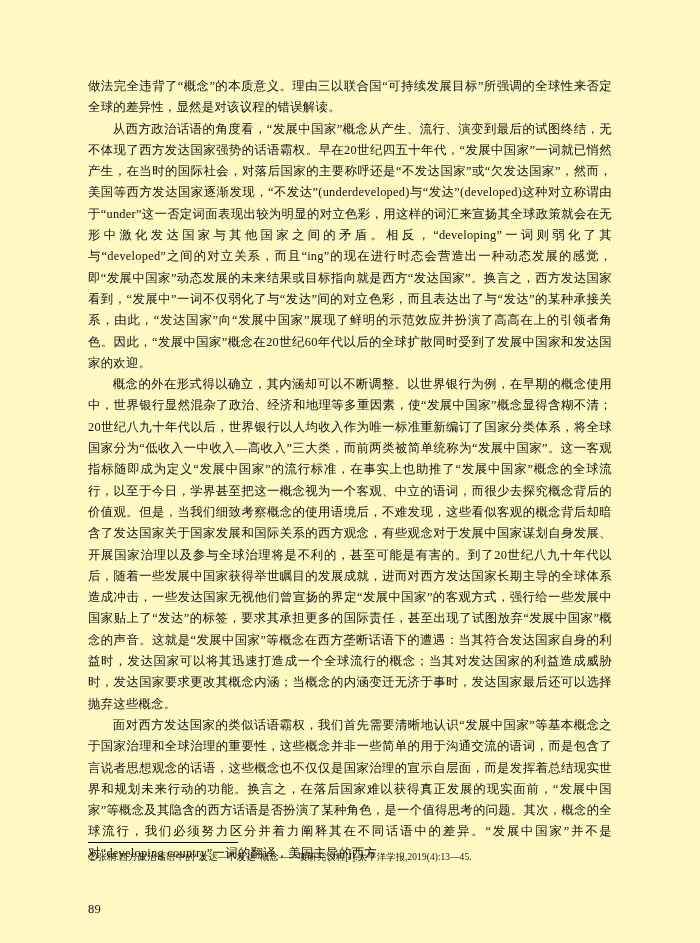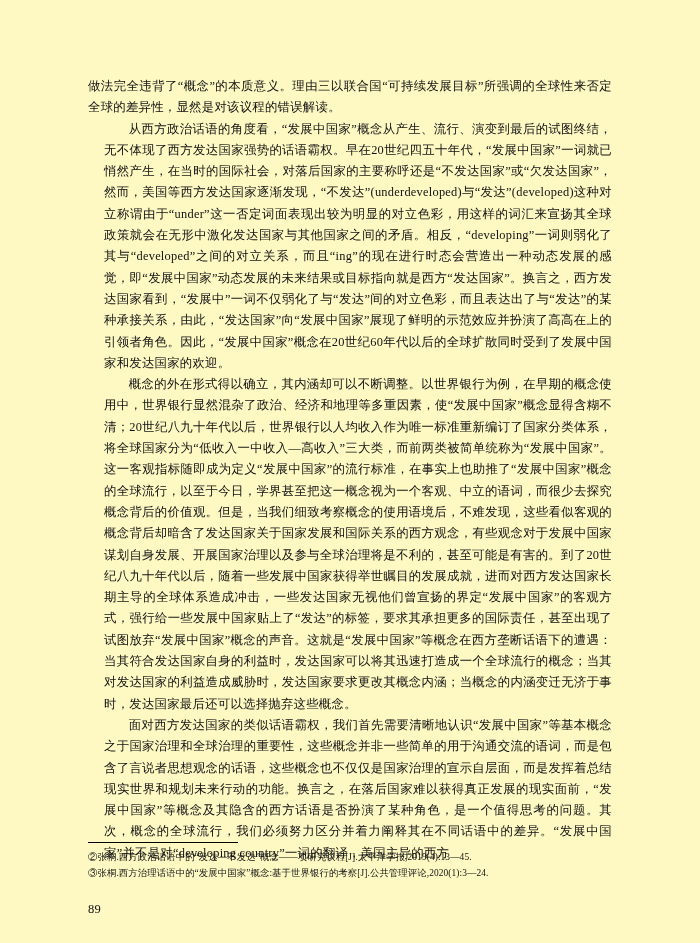--- a/index.html
+++ b/index.html
@@ -28,21 +28,20 @@
   .para {
     font-size: 12.4px;
     line-height: 21.3px;
     text-align: justify;
     text-justify: inter-ideograph;
     margin: 0;
     letter-spacing: 0.02em;
   }
   .para.indent {
     text-indent: 2em;
-    margin-left: 16px;
   }
   .para + .para {
     margin-top: 0px;
   }
   .footnote-rule {
     position: absolute;
     left: 88px;
     top: 842px;
     width: 150px;
     height: 0;
@@ -83,18 +82,17 @@
     <p class="para indent"><span>概念的外在形式得以确立，其内涵却可以不断调整。以世界银行为例，在早期的概念使用中，世界银行显然混杂了政治、经济和地理等多重因素，使“发展中国家”概念显得含糊不清；20世纪八九十年代以后，世界银行以人均收入作为唯一标准重新编订了国家分类体系，将全球国家分为“低收入一中收入—高收入”三大类，而前两类被简单统称为“发展中国家”。这一客观指标随即成为定义“发展中国家”的流行标准，在事实上也助推了“发展中国家”概念的全球流行，以至于今日，学界甚至把这一概念视为一个客观、中立的语词，而很少去探究概念背后的价值观。但是，当我们细致考察概念的使用语境后，不难发现，这些看似客观的概念背后却暗含了发达国家关于国家发展和国际关系的西方观念，有些观念对于发展中国家谋划自身发展、开展国家治理以及参与全球治理将是不利的，甚至可能是有害的。到了20世纪八九十年代以后，随着一些发展中国家获得举世瞩目的发展成就，进而对西方发达国家长期主导的全球体系造成冲击，一些发达国家无视他们曾宣扬的界定“发展中国家”的客观方式，强行给一些发展中国家贴上了“发达”的标签，要求其承担更多的国际责任，甚至出现了试图放弃“发展中国家”概念的声音。这就是“发展中国家”等概念在西方垄断话语下的遭遇：当其符合发达国家自身的利益时，发达国家可以将其迅速打造成一个全球流行的概念；当其对发达国家的利益造成威胁时，发达国家要求更改其概念内涵；当概念的内涵变迁无济于事时，发达国家最后还可以选择抛弃这些概念。</span></p>
 
     <p class="para indent"><span>面对西方发达国家的类似话语霸权，我们首先需要清晰地认识“发展中国家”等基本概念之于国家治理和全球治理的重要性，这些概念并非一些简单的用于沟通交流的语词，而是包含了言说者思想观念的话语，这些概念也不仅仅是国家治理的宣示自层面，而是发挥着总结现实世界和规划未来行动的功能。换言之，在落后国家难以获得真正发展的现实面前，“发展中国家”等概念及其隐含的西方话语是否扮演了某种角色，是一个值得思考的问题。其次，概念的全球流行，我们必须努力区分并着力阐释其在不同话语中的差异。“发展中国家”并不是对“developing country”一词的翻译，美国主导的西方</span></p>
 
   </div>
 
   <div class="footnote-rule"></div>
 
   <div class="footnotes">
     <p class="footnote">②张桐.西方政治话语中的“发达—不发达”概念——项研究议程[J].太平洋学报,2019(4):13—45.</p>
-    <p class="footnote">③张桐.西方治理话语中的“发展中国家”概念:基于世界银行的考察[J].公共管理评论,2020(1):3—24.</p>
   </div>
 
   <div class="pagenum">89</div>
 
 </div>
 
 </body></html>

